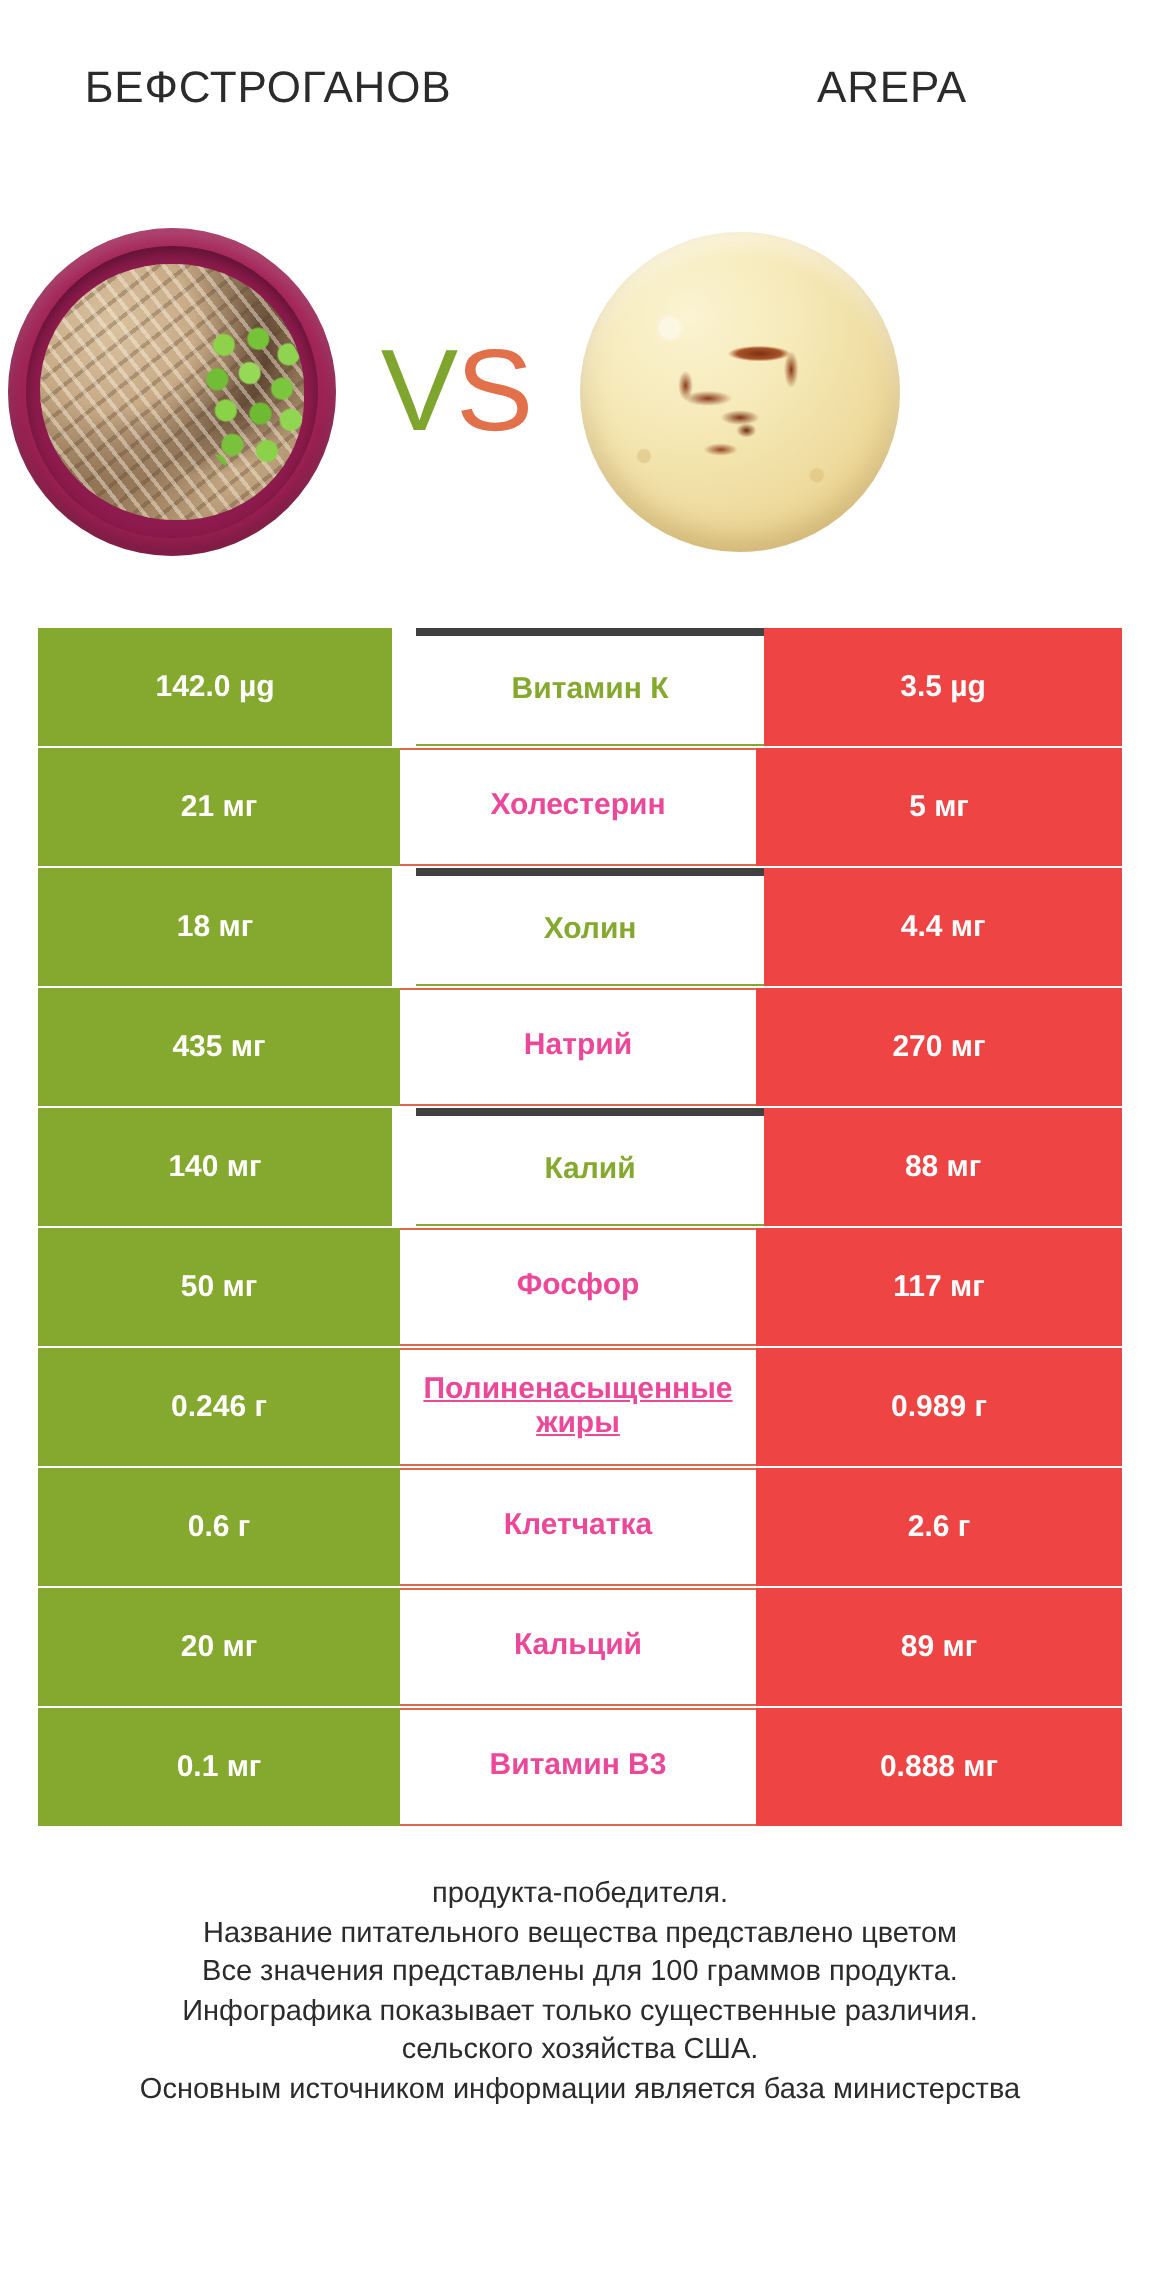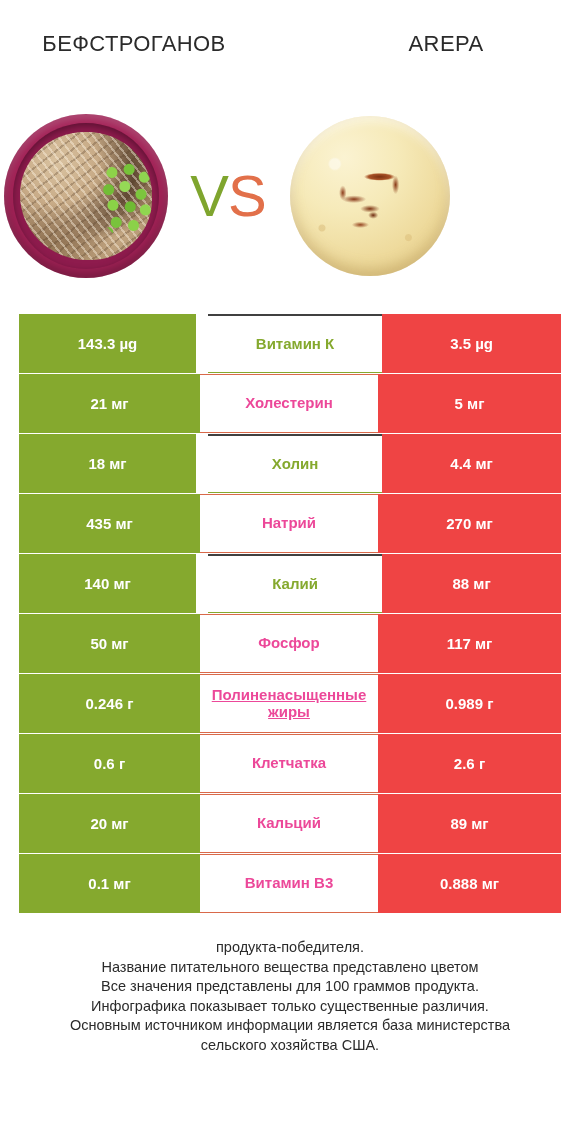--- a/index.html
+++ b/index.html
@@ -203,21 +203,21 @@
     line-height: 1.12;
     padding: 0 1px;
     white-space: nowrap;
   }
   .cell.mid.wrap { white-space: normal; text-decoration: underline; }
   .cell.right {
     width: 183px;
     background: #ef4444;
     color: #ffffff;
   }
-  .mid-green { border-top: 2px solid #404040; border-bottom: 1px solid #85a92e; color: #85a92e; margin-left: 12px; }
+  .mid-green { border-top: 4px solid #404040; border-bottom: 1px solid #85a92e; color: #85a92e; margin-left: 12px; }
   .mid-orange { border-top: 1px solid #d9694a; border-bottom: 1px solid #d9694a; color: #ec4899; }
 
   
   .footer {
     position: absolute;
     top: 938px;
     left: 0;
     width: 580px;
     text-align: center;
     font-size: 14.5px;
@@ -252,21 +252,21 @@
 
     <div class="food-wrap">
       <div class="arepa"></div>
       <div class="arepa-marks"></div>
       <div class="arepa-speckle"></div>
     </div>
   </div>
 
   <div class="table" id="nutrient-table">
       <div class="row">
-        <div class="cell left">143.3 µg</div>
+        <div class="cell left">142.0 µg</div>
         <div class="cell mid mid-green">Витамин К</div>
         <div class="cell right">3.5 µg</div>
       </div>
       <div class="row">
         <div class="cell left">21 мг</div>
         <div class="cell mid mid-orange">Холестерин</div>
         <div class="cell right">5 мг</div>
       </div>
       <div class="row">
         <div class="cell left">18 мг</div>
@@ -308,17 +308,17 @@
         <div class="cell mid mid-orange">Витамин B3</div>
         <div class="cell right">0.888 мг</div>
       </div>
     </div>
 
   <div class="footer">
     <div>продукта-победителя.</div>
     <div>Название питательного вещества представлено цветом</div>
     <div>Все значения представлены для 100 граммов продукта.</div>
     <div>Инфографика показывает только существенные различия.</div>
+    <div>сельского хозяйства США.</div>
     <div>Основным источником информации является база министерства</div>
-    <div>сельского хозяйства США.</div>
   </div>
 
 </div>
 
 </body></html>

